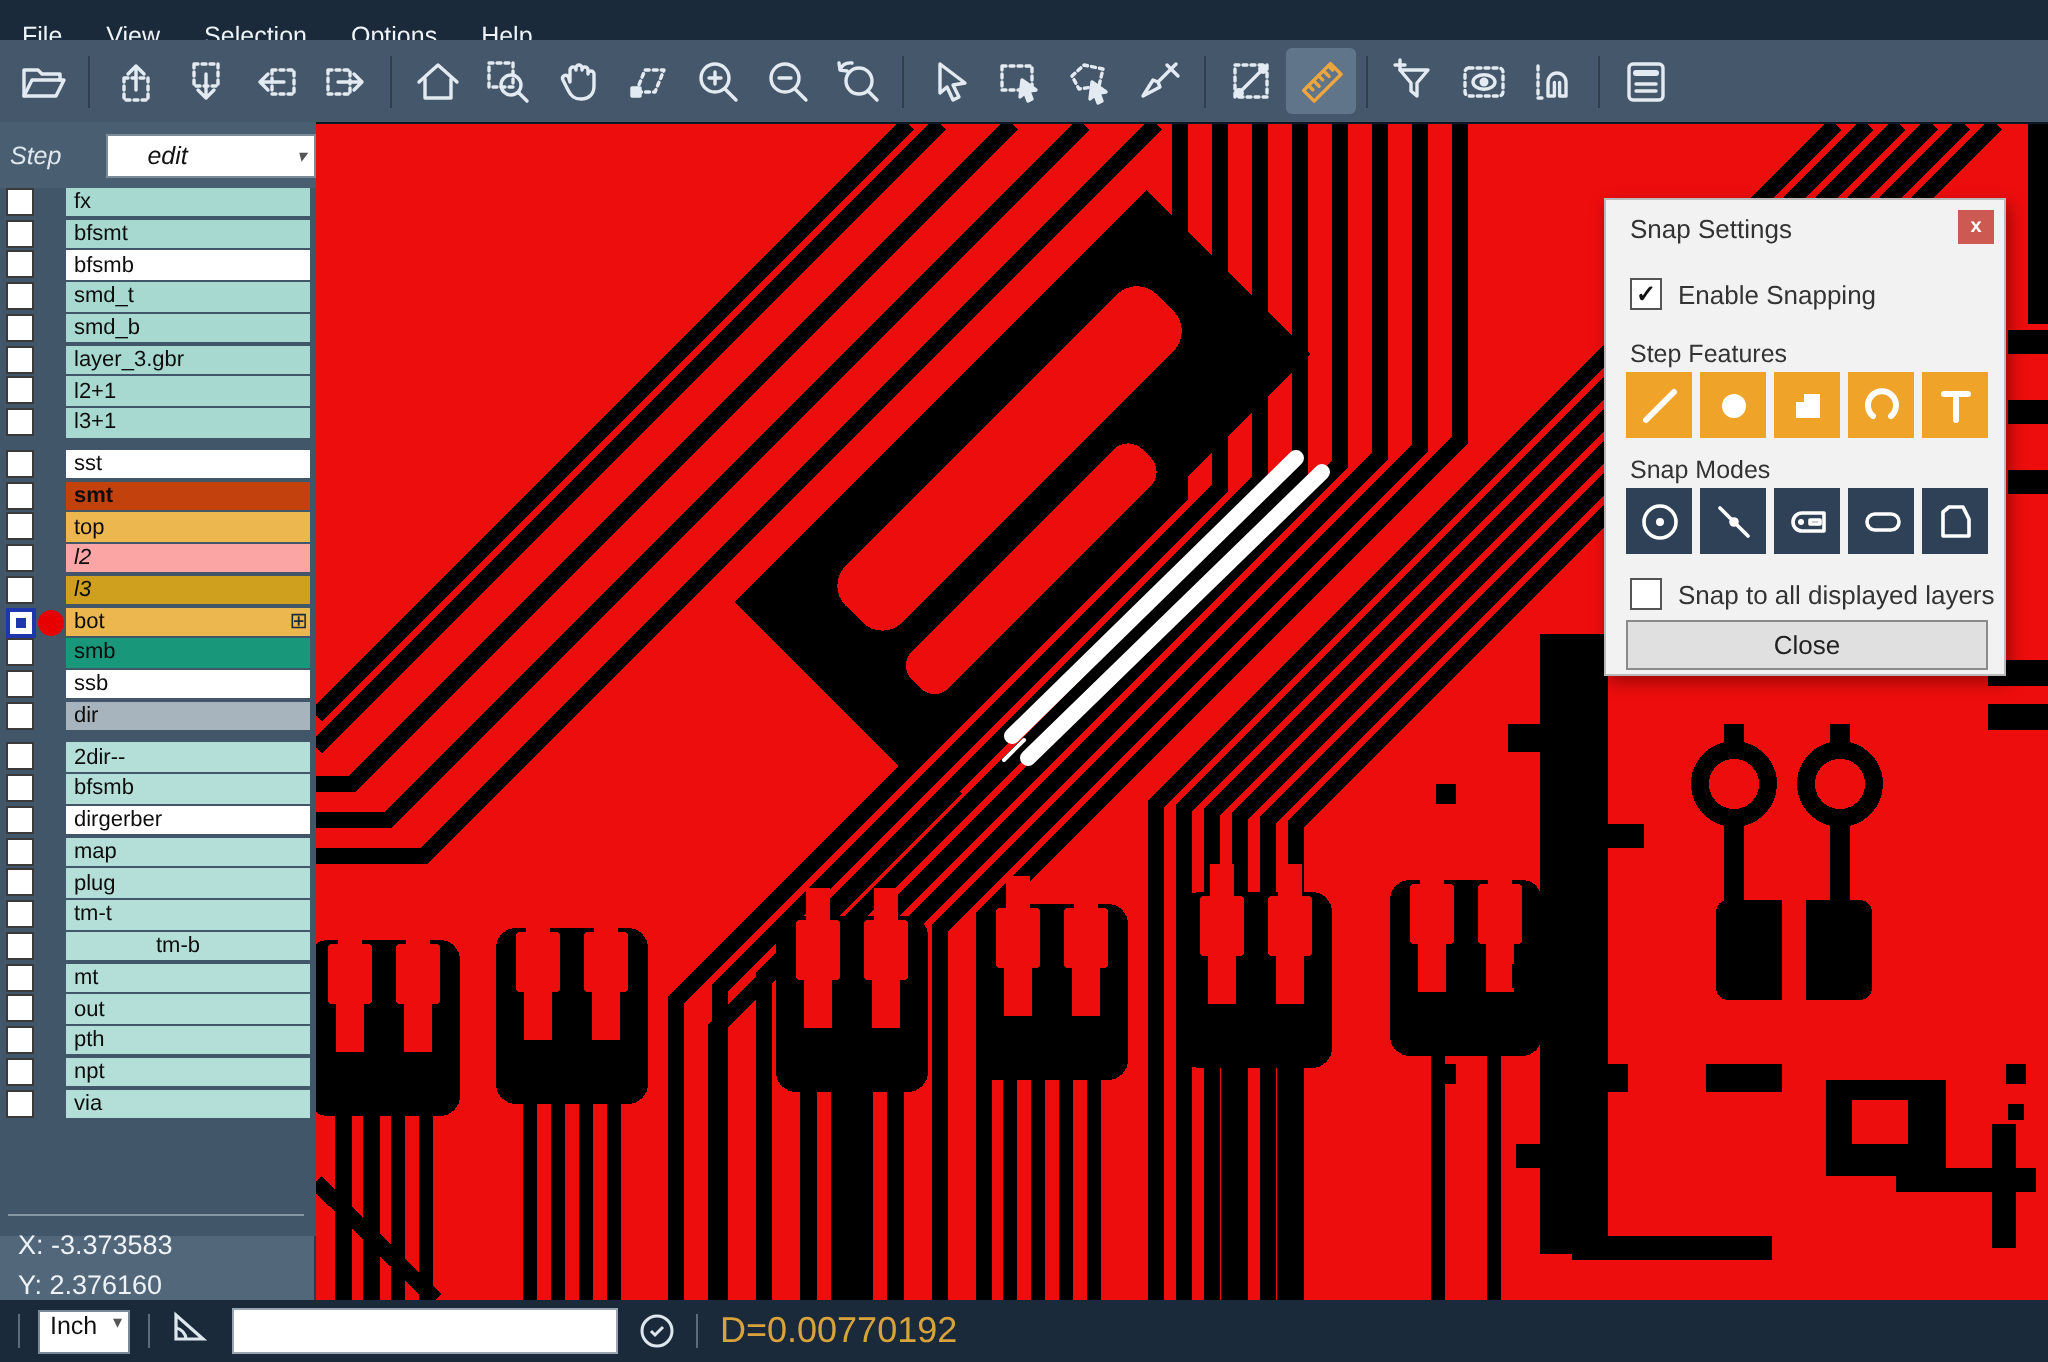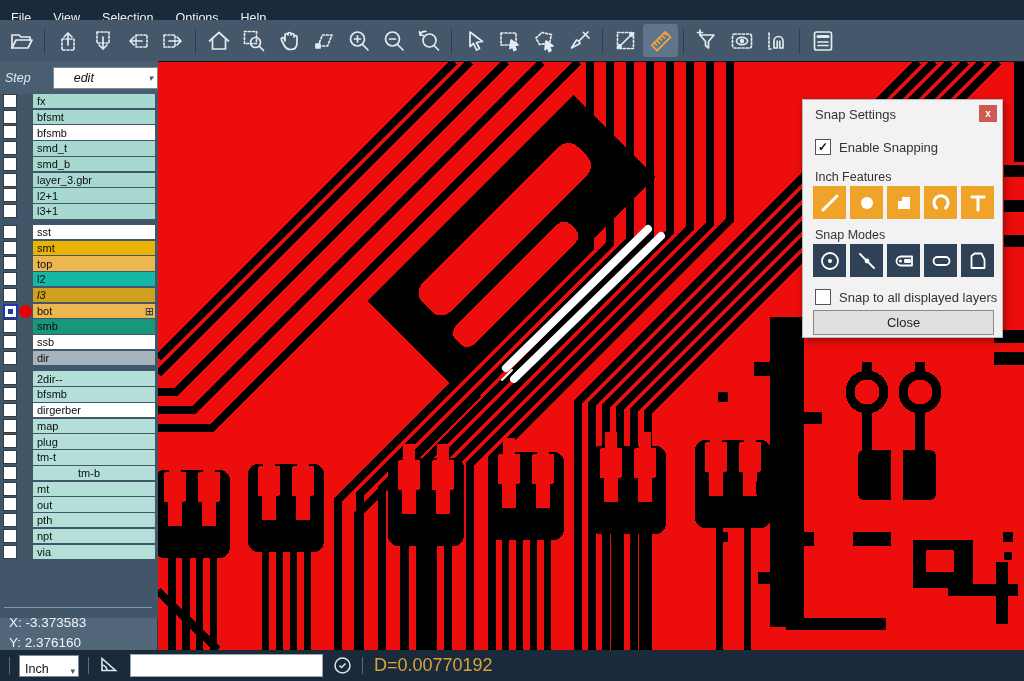--- a/index.html
+++ b/index.html
@@ -61,21 +61,21 @@
   .row-modes{position:absolute;left:10px;top:144px;display:flex;gap:4px;}
   .mbtn{width:33px;height:33px;background:#2e4156;display:flex;align-items:center;justify-content:center;}
   .mbtn svg{stroke:#fff;fill:none;stroke-width:1.8;stroke-linecap:round;stroke-linejoin:round;}
   .row-alllayers{top:189px;}
   .dlg-close{position:absolute;left:10px;top:210px;width:179px;height:23px;background:#e0e0e0;border:1px solid #8a8a8a;
              display:flex;align-items:center;justify-content:center;font-size:13px;color:#222;}
   
   .statusbar{position:absolute;left:0;top:650px;width:1024px;height:31px;background:#1b2a3a;
              display:flex;align-items:center;color:#e8eef4;}
   .ssep{width:1px;height:17px;background:#5a6b7c;margin:0 9px;}
-  .unit-select{width:60px;height:22px;background:#fff;border:1px solid #7a8a99;display:flex;align-items:flex-end;
+  .unit-select{width:46px;height:22px;background:#fff;border:1px solid #7a8a99;display:flex;align-items:flex-start;
                justify-content:space-between;font-size:12.5px;color:#111;padding:0 3px 0 5px;box-sizing:border-box;}
   .angle-icon svg{stroke:#dfe7ee;fill:none;stroke-width:1.6;}
   .measure-input{width:193px;height:23px;background:#fff;border:1px solid #9aa6b2;margin-left:10px;
                  font-size:12px;color:#111;padding:0 4px;box-sizing:border-box;font-family:"Liberation Sans",sans-serif;}
   .sync-icon{margin-left:9px;display:flex;}
   .sync-icon svg{stroke:#dfe7ee;fill:none;stroke-width:1.5;}
   .dist-text{font-size:18px;color:#d9a33c;margin-left:2px;}
   .chev{font-size:9px;color:#555;}
 </style>
 </head>
@@ -297,33 +297,33 @@
       <div class="layer-sep"></div>
       <div class="layer-row">
     <span class="lr-cb"></span>
 
     <span class="lr-bar" style="background: rgb(255, 255, 255);">sst</span>
 
   </div>
       <div class="layer-row">
     <span class="lr-cb"></span>
 
-    <span class="lr-bar" style="background: #eab308;">smt</span>
+    <span class="lr-bar" style="background: #c2410c; font-weight: bold;">smt</span>
 
   </div>
       <div class="layer-row">
     <span class="lr-cb"></span>
 
     <span class="lr-bar" style="background: rgb(236, 183, 78);">top</span>
 
   </div>
       <div class="layer-row">
     <span class="lr-cb"></span>
 
-    <span class="lr-bar" style="background: #14b8a6;">l2</span>
+    <span class="lr-bar" style="background: #fca5a5; font-style: italic;">l2</span>
 
   </div>
       <div class="layer-row">
     <span class="lr-cb"></span>
 
     <span class="lr-bar" style="background: rgb(207, 160, 29); font-style: italic;">l3</span>
 
   </div>
       <div class="layer-row selected">
     <span class="lr-cb"></span>
@@ -582,21 +582,21 @@
 </svg>
 </div>
 
 <div class="dialog">
   <div class="dlg-title">Snap Settings</div>
   <div class="dlg-x">x</div>
   <div class="dlg-check-row row-enable">
     <div class="dlg-cb checked" id="cb-enable"></div>
     <span>Enable Snapping</span>
   </div>
-  <div class="lbl-features">Inch Features</div>
+  <div class="lbl-features">Step Features</div>
   <div class="row-features">
     <div class="fbtn">
       <svg width="24" height="24" viewBox="0 0 24 24">
           <path d="M5 19 L19 5"></path>
         </svg>
       </div>
     <div class="fbtn">
       <svg width="24" height="24" viewBox="0 0 24 24">
           <circle cx="12" cy="12" r="6" fill="#fff" stroke="none"></circle>
         </svg>

